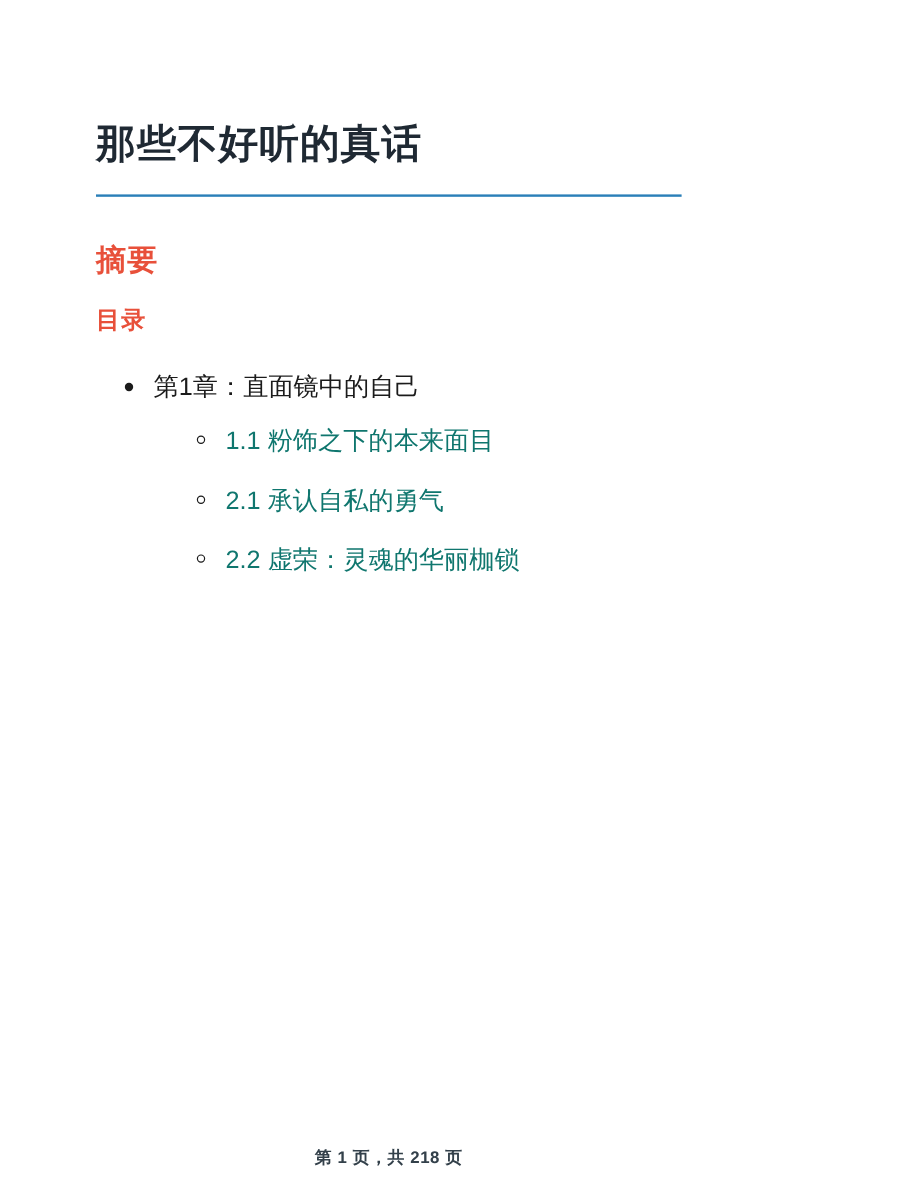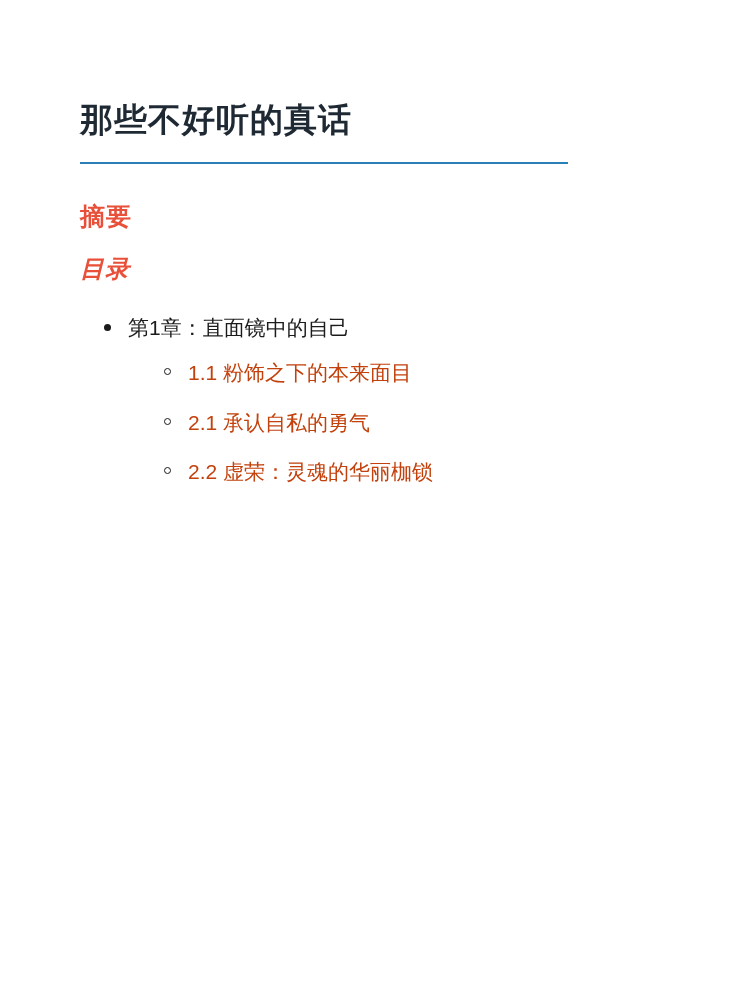--- a/index.html
+++ b/index.html
@@ -45,26 +45,25 @@
   }
   .abstract-text {
     font-size: 22px;
     line-height: 1.75;
     color: #1b1b1b;
     text-align: justify;
     margin: 0 0 42px 0;
     letter-spacing: 0.2px;
   }
   .toc-heading {
-    font-size: 24px;
+    font-size: 20px;
     font-weight: bold;
     color: #e8503a;
     margin: 0 0 26px 0;
     letter-spacing: 1px;
-    font-style: italic;
   }
   ul.toc-level1 {
     list-style: none;
     margin: 0;
     padding: 0 0 0 22px;
   }
   ul.toc-level1 > li.chapter {
     font-size: 21px;
     line-height: 1.6;
     color: #1b1b1b;
@@ -83,21 +82,21 @@
     background: #1b1b1b;
   }
   ul.toc-level2 {
     list-style: none;
     margin: 12px 0 0 0;
     padding: 0 0 0 34px;
   }
   ul.toc-level2 > li.section {
     font-size: 21px;
     line-height: 1.6;
-    color: #c2410c;
+    color: #0f766e;
     margin-bottom: 16px;
     position: relative;
     padding-left: 26px;
   }
   ul.toc-level2 > li.section::before {
     content: "";
     position: absolute;
     left: 2px;
     top: 12px;
     width: 7px;
@@ -141,14 +140,15 @@
         <li class="section">
           <span>2.1 承认自私的勇气</span>
         </li>
         <li class="section">
           <span>2.2 虚荣：灵魂的华丽枷锁</span>
         </li>
       </ul>
     </li>
   </ul>
 
+  <div class="page-footer">第 1 页，共 218 页</div>
 
 </div>
 
 </body></html>

